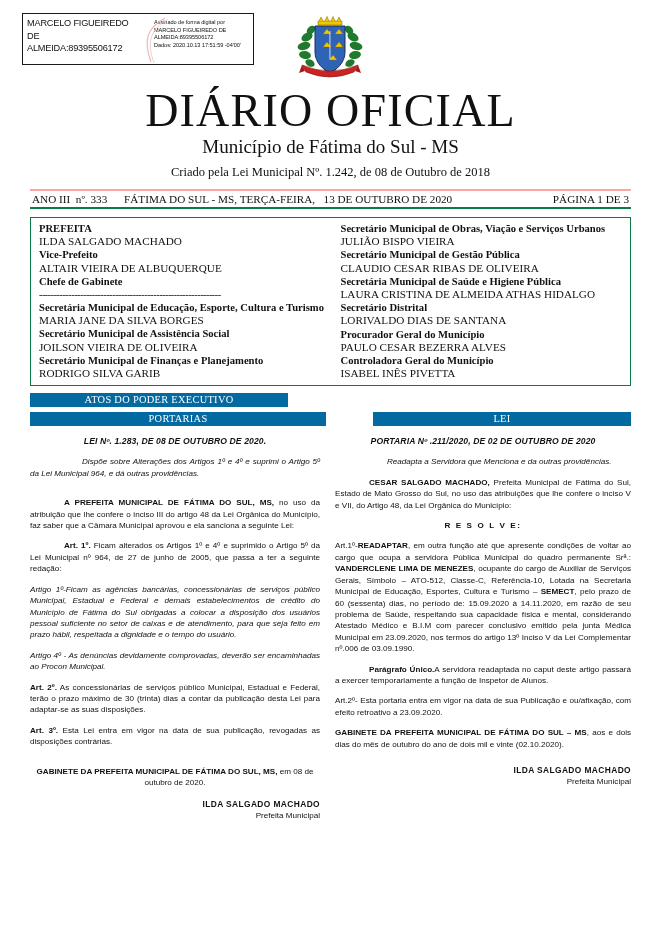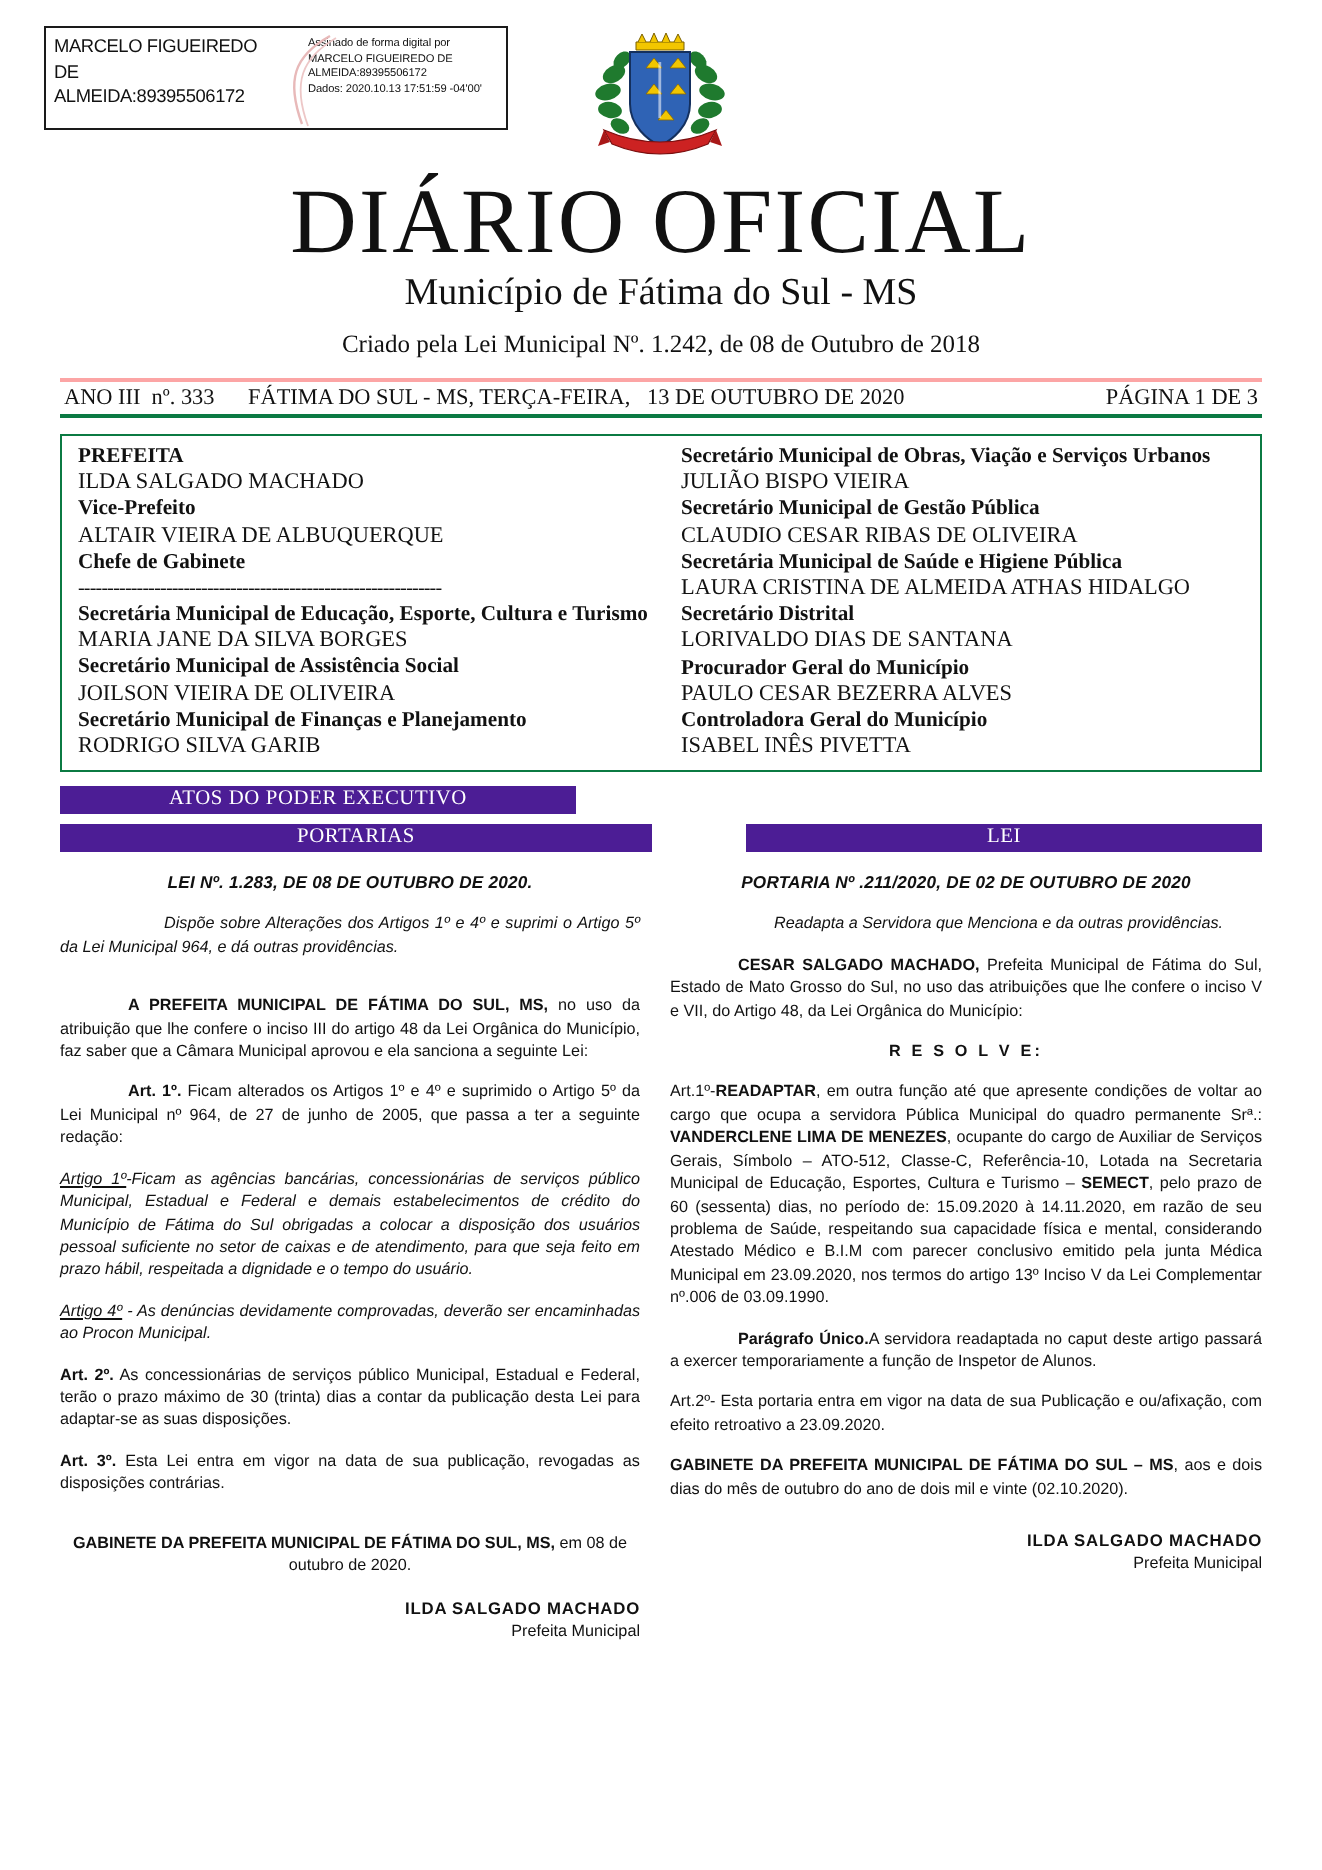--- a/index.html
+++ b/index.html
@@ -151,21 +151,21 @@
     font-size: 10px;
     line-height: 13px;
     letter-spacing: -0.4px;
     color: #111;
     overflow: hidden;
     white-space: nowrap;
   }
 
   
   .bar {
-    background: #4c1d95;
+    background: #0369a1;
     color: #fff;
     text-align: center;
     font-family: "Liberation Serif", serif;
     font-size: 10.4px;
     line-height: 14px;
     height: 14px;
     letter-spacing: 0.3px;
   }
   .bar-exec {
     width: 258px;
@@ -208,21 +208,20 @@
     margin: 0 0 9px 0;
     text-align: justify;
   }
   .p.ital { font-style: italic; }
   .p.center { text-align: center; }
   .ind { text-indent: 34px; }
   .ind-lg { text-indent: 52px; }
   b, .b { font-weight: 700; }
   .u-ital {
     font-style: italic;
-    text-decoration: underline;
     margin-top: 44px;
   }
   .sp {
     letter-spacing: 1.6px;
     font-weight: 700;
   }
   .blank { height: 9px; }
   .sign-name {
     text-align: right;
     font-weight: 700;

